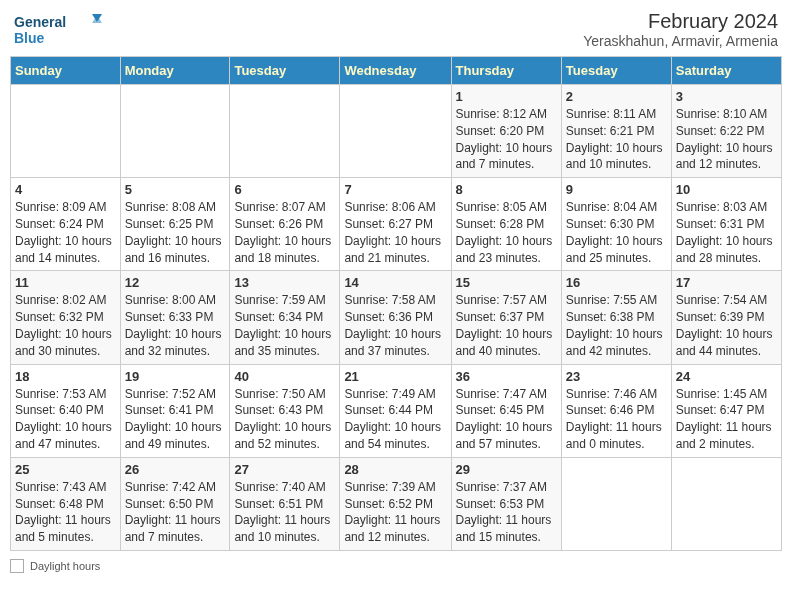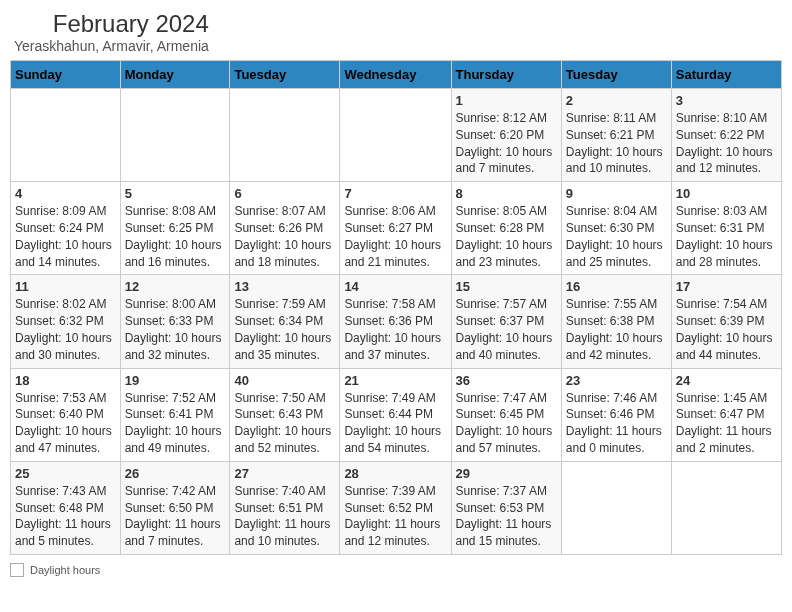--- a/index.html
+++ b/index.html
@@ -22,36 +22,36 @@
       align-items: center;
       font-size: 18px;
       font-weight: bold;
       color: #1a5276;
       gap: 0;
     }
     .title-block {
       text-align: right;
     }
     .main-title {
-      font-size: 24px;
+      font-size: 20px;
       font-weight: normal;
       color: #333;
     }
     .subtitle {
       font-size: 14px;
       color: #555;
     }
     .calendar {
       width: 100%;
       border-collapse: collapse;
       font-size: 11px;
     }
     .calendar thead tr th {
       background-color: #2e86c1;
-      color: #000000;
+      color: #fef9c3;
       padding: 6px 4px;
       font-size: 13px;
       font-weight: bold;
       border: 1px solid #ccc;
       text-align: left;
     }
     .calendar tbody tr td {
       border: 1px solid #ccc;
       vertical-align: top;
       padding: 4px;
@@ -92,20 +92,28 @@
       display: inline-block;
     }
     .empty-cell {
       background: #fff !important;
     }
   </style>
 </head>
 <body>
 
 <div class="header">
+  <div class="logo">
+  <svg width="90" height="40" viewBox="0 0 90 40" xmlns="http://www.w3.org/2000/svg">
+    <text x="0" y="17" font-size="14" font-weight="bold" fill="#1a5276" font-family="Arial">General</text>
+    <text x="0" y="33" font-size="14" font-weight="bold" fill="#2980b9" font-family="Arial">Blue</text>
+    <polygon points="78,4 88,4 83,12" fill="#2980b9"></polygon>
+    <polygon points="78,13 88,13 83,5" fill="#2980b9" opacity="0.5"></polygon>
+  </svg>
+</div>
   <div class="title-block">
     <div class="main-title">February 2024</div>
     <div class="subtitle">Yeraskhahun, Armavir, Armenia</div>
   </div>
 </div>
 
 <table class="calendar">
   <thead>
     <tr id="calendar-header-row">
     <th>Sunday</th>

